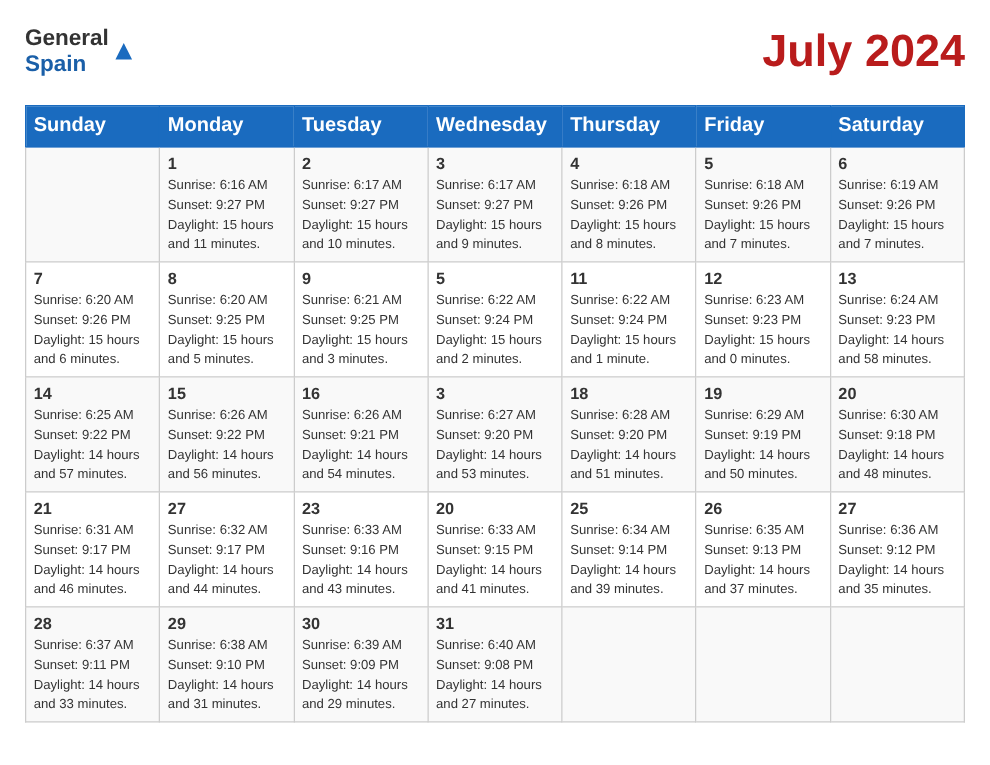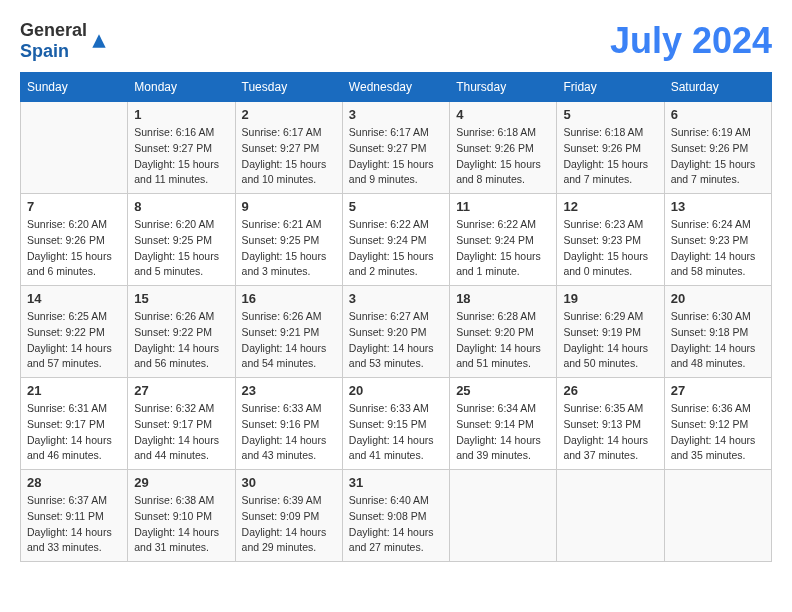--- a/index.html
+++ b/index.html
@@ -7,21 +7,21 @@
       font-family: Arial, sans-serif;
       background: #fff;
       width: 792px;
       min-height: 612px;
       padding: 20px;
     }
     .header {
       display: flex;
       justify-content: space-between;
       align-items: center;
-      margin-bottom: 10px;
+      margin-bottom: 22px;
     }
     .logo {
       display: flex;
       align-items: center;
     }
     .logo-text-general {
       font-size: 18px;
       font-weight: bold;
       color: #333;
     }
@@ -34,38 +34,38 @@
       width: 20px;
       height: 20px;
       margin-left: 2px;
     }
     .title-block {
       text-align: right;
     }
     .month-title {
       font-size: 36px;
       font-weight: bold;
-      color: #3b82f6;
+      color: #b91c1c;
     }
     .location-title {
       font-size: 16px;
       color: #555;
     }
     table {
       width: 100%;
       border-collapse: collapse;
       font-size: 11px;
     }
     thead tr th {
       background-color: #1a6bbf;
       color: #fff;
       padding: 7px 6px;
       text-align: left;
-      font-size: 12px;
-      font-weight: normal;
+      font-size: 16px;
+      font-weight: bold;
       border: 1px solid #1a6bbf;
     }
     tbody tr td {
       border: 1px solid #ccc;
       vertical-align: top;
       padding: 5px 6px;
       width: 107px;
       min-height: 80px;
       color: #333;
     }

